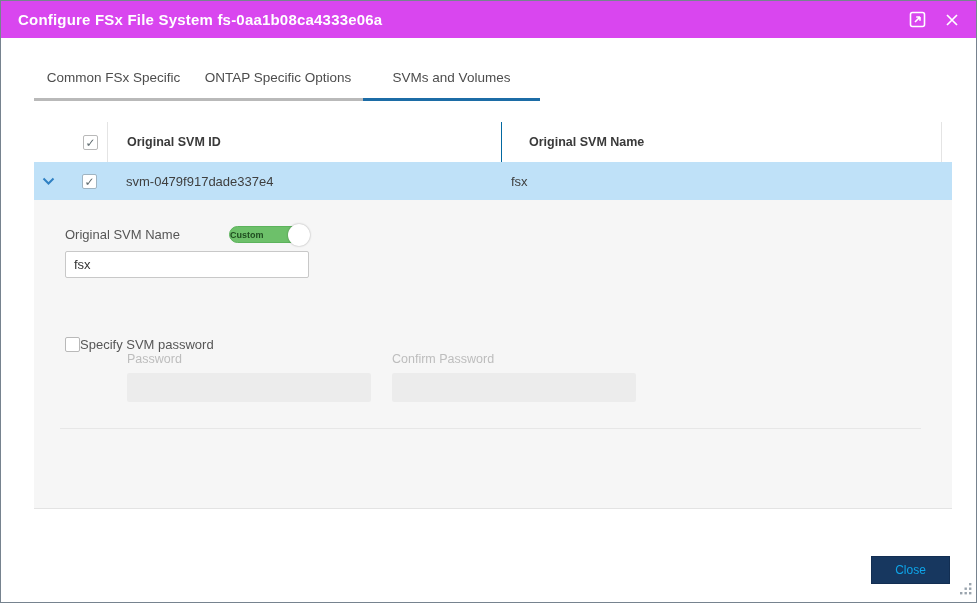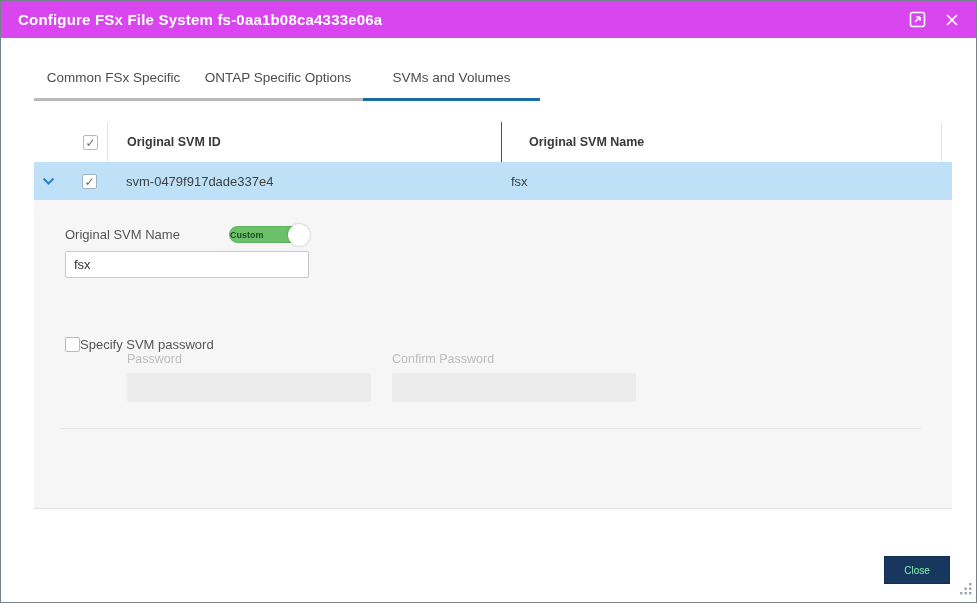--- a/index.html
+++ b/index.html
@@ -104,23 +104,23 @@
   .pwd-input {
     margin-top: 7px; width: 100%; height: 29px;
     background: #ececec; border: none; border-radius: 2px; display: block;
   }
 
   .panel-hr { margin: 26px 31px 0 26px; border: none; border-top: 1px solid #e7e7e7; }
 
   
   .close-btn {
     position: absolute; right: 26px; bottom: 18px;
-    width: 66px; height: 28px;
-    background: #17375f; color: #86efac; border: 1px solid #122e52;
-    font-family: "Liberation Sans", sans-serif; font-size: 10px;
+    width: 79px; height: 28px;
+    background: #17375f; color: #0ea5e9; border: 1px solid #122e52;
+    font-family: "Liberation Sans", sans-serif; font-size: 12px;
     cursor: pointer;
   }
   .resize-grip { position: absolute; right: 4px; bottom: 3px; cursor: nwse-resize; }
 </style>
 </head>
 <body>
 
 <div class="window">
 
   <div class="titlebar">

